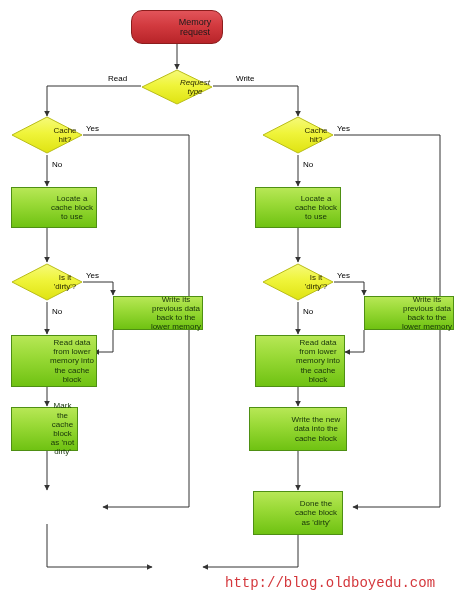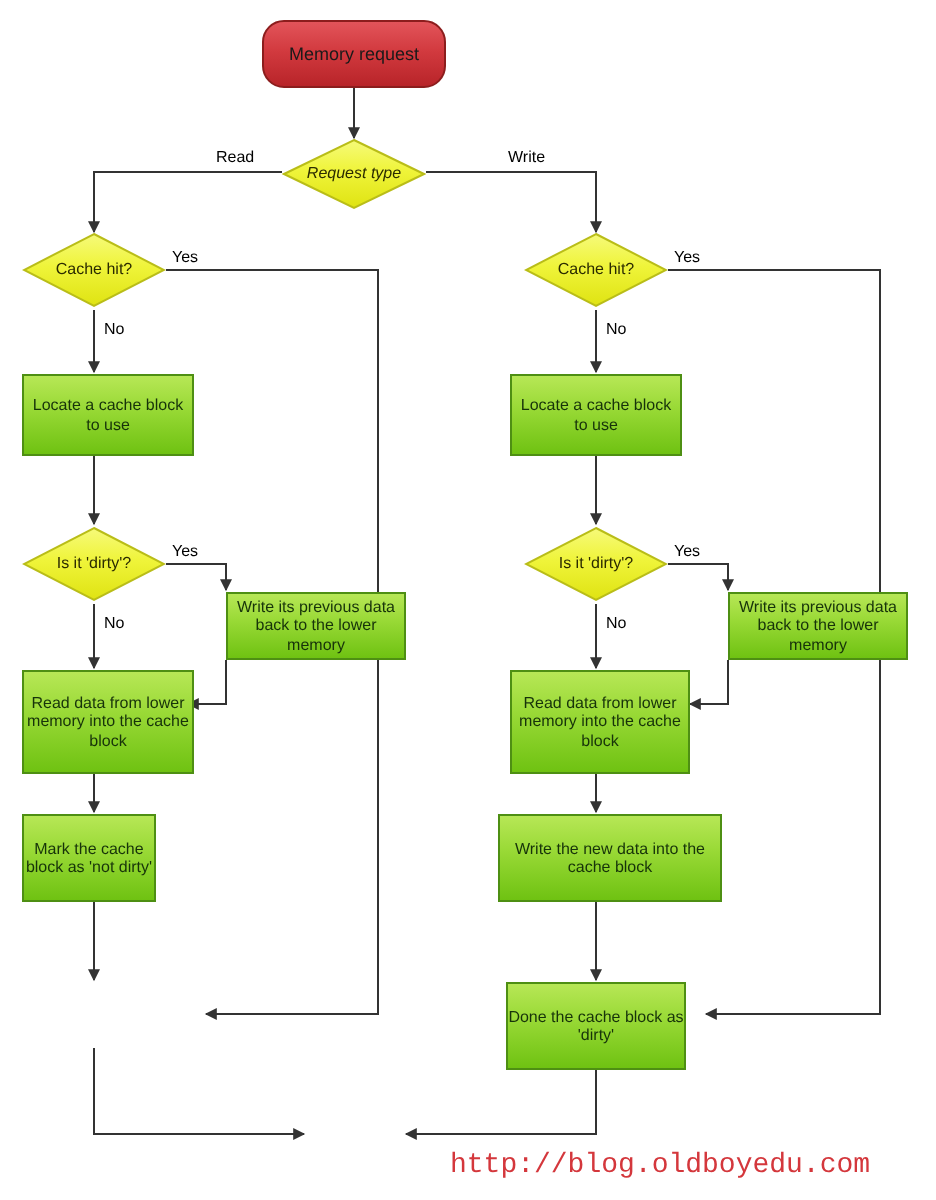--- a/index.html
+++ b/index.html
@@ -1,20 +1,20 @@
 <!DOCTYPE html>
 <html><head>
 <meta charset="utf-8">
 <style>
   html,body{margin:0;padding:0;}
   body{width:468px;height:600px;background:#ffffff;font-family:"Liberation Sans",sans-serif;}
   #stage{position:relative;width:468px;height:600px;overflow:hidden;}
   svg#wires{position:absolute;left:0;top:0;width:468px;height:600px;}
 
-  .node{position:absolute;box-sizing:border-box;display:flex;align-items:center;justify-content:center;text-align:center;}
+  .node{position:absolute;box-sizing:border-box;display:flex;align-items:center;justify-content:center;text-align:center;padding-left:36px;}
   .node span{display:block;line-height:1.15;}
 
   
   .term{
     border:1px solid #8c1d1d;border-radius:11px;
     background:linear-gradient(to bottom,#e2545a 0%,#d23a3f 45%,#b82429 100%);
     color:#1a1a1a;font-size:9px;
   }
   
   .proc{
@@ -89,21 +89,21 @@
   </div>
 
   <div class="node dec" style="left:141px;top:69px;width:72px;height:36px;font-style:italic;">
     <svg class="dmr" viewBox="0 0 72 36" preserveAspectRatio="none">
       <polygon points="36,1 71,18 36,35 1,18" fill="url(#ygrad)" stroke="#b9bd18" stroke-width="1"></polygon>
     </svg>
     <span>Request type</span>
   </div>
 
   <div class="elabel" style="left:68px;top:74px;margin-left:40px;">Read</div>
-  <div class="elabel" style="left:254px;top:74px;">Write</div>
+  <div class="elabel" style="left:236px;top:74px;">Write</div>
 
   <div class="node dec" style="left:11px;top:116px;width:72px;height:38px;">
     <svg class="dmr" viewBox="0 0 72 38" preserveAspectRatio="none">
       <polygon points="36,1 71,19 36,37 1,19" fill="url(#ygrad)" stroke="#b9bd18" stroke-width="1"></polygon>
     </svg>
     <span>Cache hit?</span>
   </div>
   <div class="elabel" style="left:86px;top:124px;">Yes</div>
   <div class="elabel" style="left:52px;top:160px;">No</div>
 
@@ -156,21 +156,21 @@
   <div class="elabel" style="left:303px;top:307px;">No</div>
 
   <div class="node proc" style="left:364px;top:296px;width:90px;height:34px;">
     <span>Write its previous data back to the lower memory</span>
   </div>
 
   <div class="node proc" style="left:255px;top:335px;width:90px;height:52px;">
     <span>Read data from lower memory into the cache block</span>
   </div>
 
-  <div class="node proc" style="left:249px;top:407px;width:112px;height:44px;justify-content:center;">
+  <div class="node proc" style="left:249px;top:407px;width:98px;height:44px;justify-content:center;">
     <span>Write the new data into the cache block</span>
   </div>
 
   <div class="node proc" style="left:253px;top:491px;width:90px;height:44px;">
     <span>Done the cache block as 'dirty'</span>
   </div>
 
 
   <div class="watermark" style="left:225px;top:575px;">http://blog.oldboyedu.com</div>
 </div>

